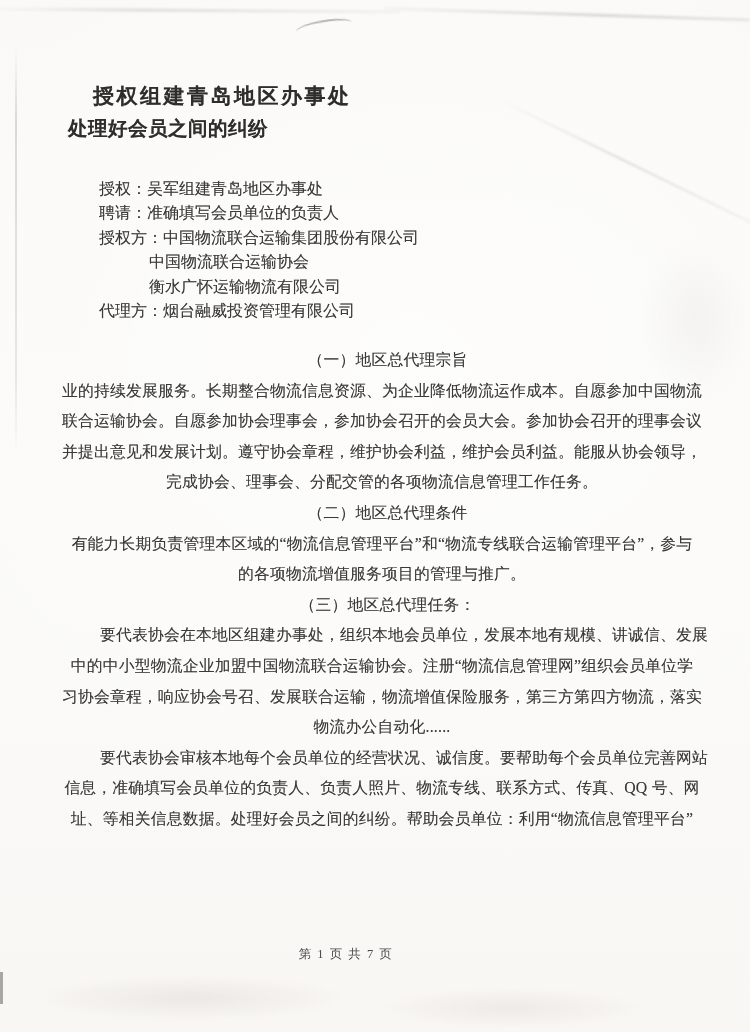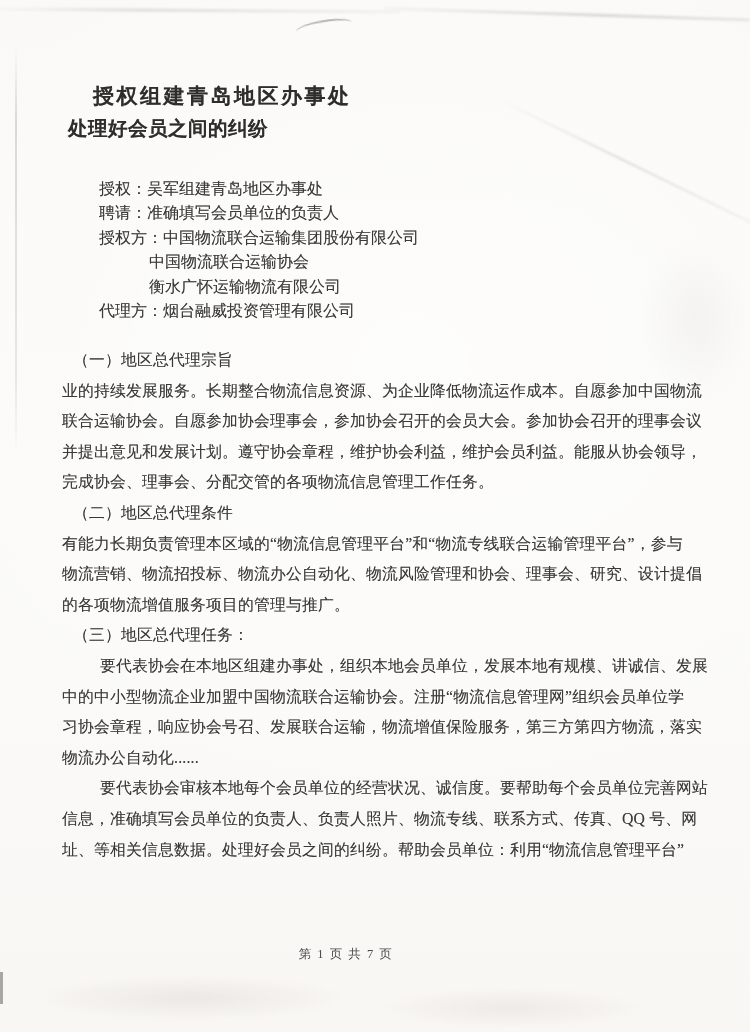--- a/index.html
+++ b/index.html
@@ -109,20 +109,21 @@
   .body-text {
     position: absolute;
     left: 62px; top: 345px; width: 640px;
     color: #3a3938;
     text-shadow: 0 0 0.4px rgba(58,57,56,0.4);
   }
   .body-text .line {
     font-size: 15.8px; height: 30.6px; line-height: 30.6px;
     letter-spacing: 0.2px;
     white-space: nowrap;
+    text-align: center;
   }
   .body-text .line.s { padding-left: 11px; }
   .body-text .line.f { padding-left: 38px; }
   .page-footer {
     position: absolute;
     left: 62px; top: 946px; width: 630px;
     text-align: center;
     transform: translateX(-31px);
     font-size: 12.5px;
     letter-spacing: 1.5px;
@@ -159,21 +160,20 @@
     </div>
 
   <div class="body-text">
       <div class="line s">（一）地区总代理宗旨</div>
       <div class="line c">业的持续发展服务。长期整合物流信息资源、为企业降低物流运作成本。自愿参加中国物流</div>
       <div class="line c">联合运输协会。自愿参加协会理事会，参加协会召开的会员大会。参加协会召开的理事会议</div>
       <div class="line c">并提出意见和发展计划。遵守协会章程，维护协会利益，维护会员利益。能服从协会领导，</div>
       <div class="line c">完成协会、理事会、分配交管的各项物流信息管理工作任务。</div>
       <div class="line s">（二）地区总代理条件</div>
       <div class="line c">有能力长期负责管理本区域的“物流信息管理平台”和“物流专线联合运输管理平台”，参与</div>
-      <div class="line c">物流营销、物流招投标、物流办公自动化、物流风险管理和协会、理事会、研究、设计提倡</div>
       <div class="line c">的各项物流增值服务项目的管理与推广。</div>
       <div class="line s">（三）地区总代理任务：</div>
       <div class="line f">要代表协会在本地区组建办事处，组织本地会员单位，发展本地有规模、讲诚信、发展</div>
       <div class="line c">中的中小型物流企业加盟中国物流联合运输协会。注册“物流信息管理网”组织会员单位学</div>
       <div class="line c">习协会章程，响应协会号召、发展联合运输，物流增值保险服务，第三方第四方物流，落实</div>
       <div class="line c">物流办公自动化......</div>
       <div class="line f">要代表协会审核本地每个会员单位的经营状况、诚信度。要帮助每个会员单位完善网站</div>
       <div class="line c">信息，准确填写会员单位的负责人、负责人照片、物流专线、联系方式、传真、QQ 号、网</div>
       <div class="line c">址、等相关信息数据。处理好会员之间的纠纷。帮助会员单位：利用“物流信息管理平台”</div>
     </div>

